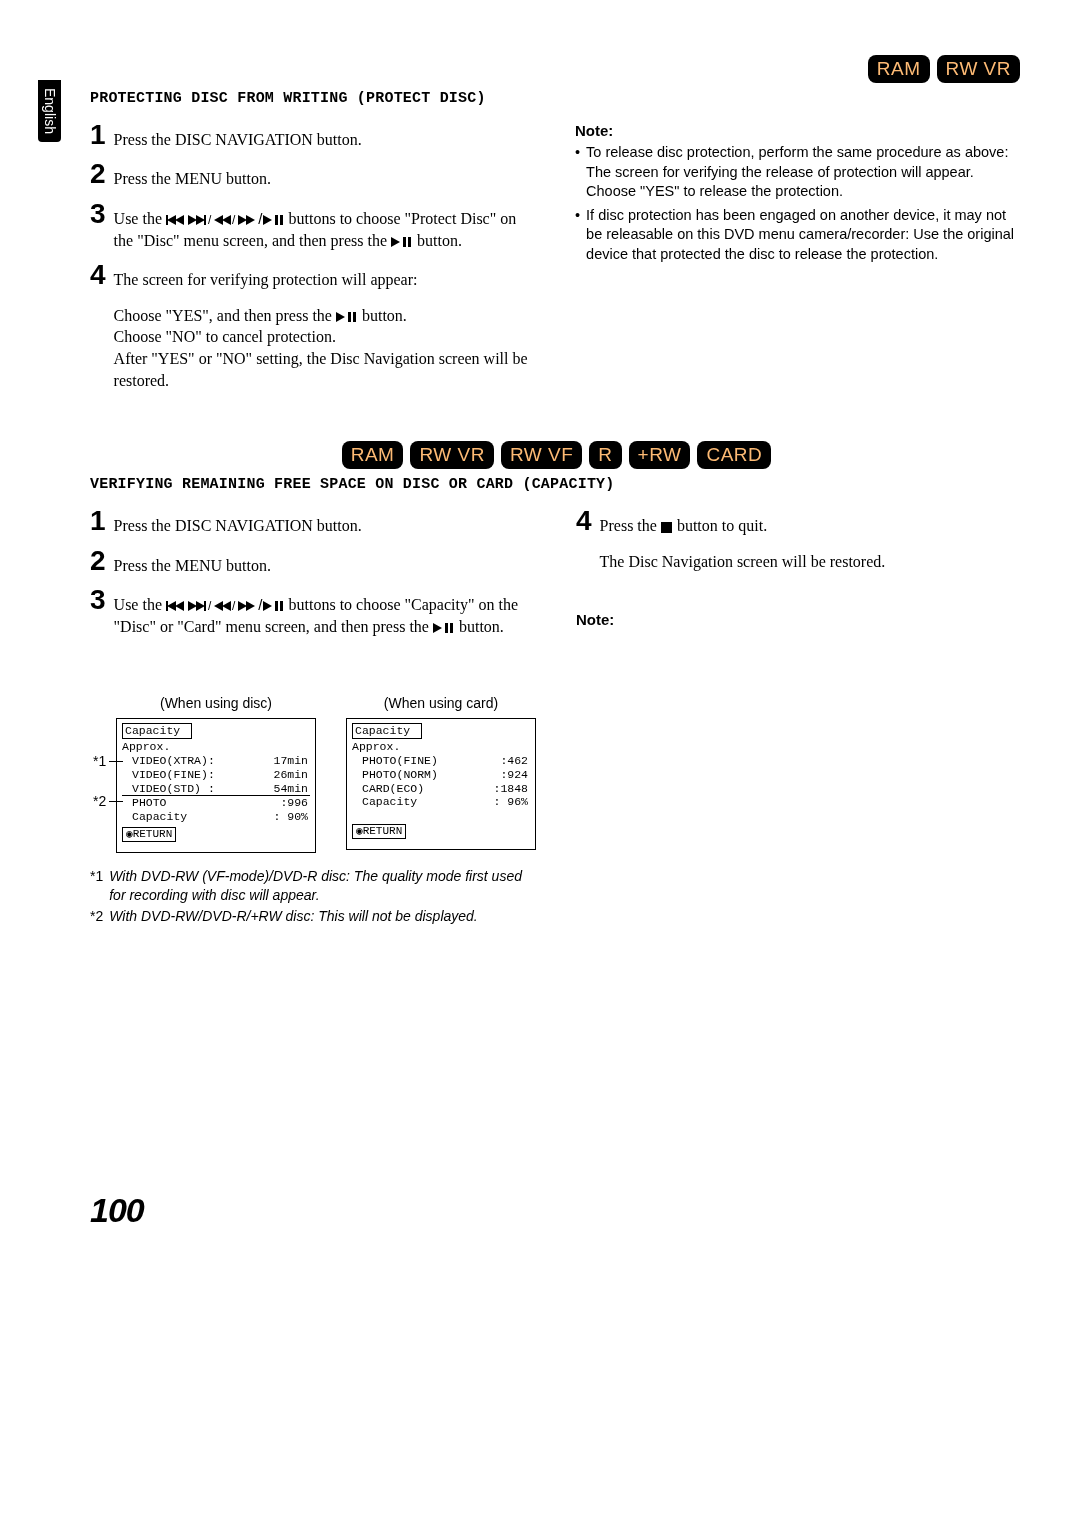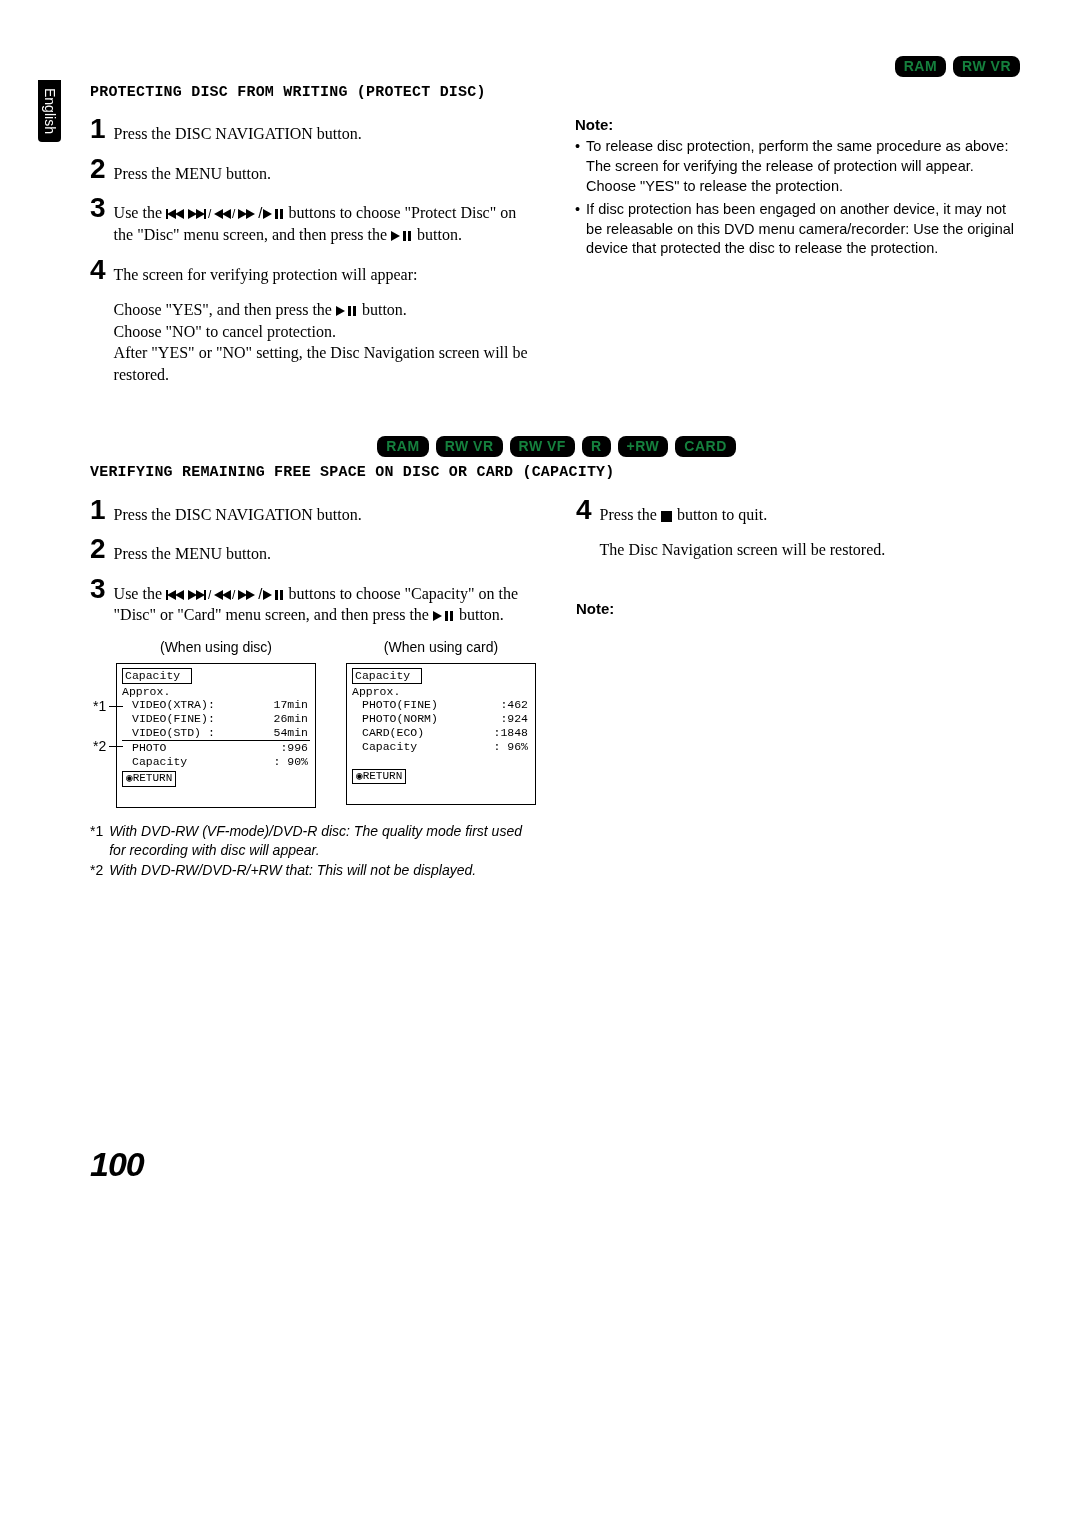--- a/index.html
+++ b/index.html
@@ -30,27 +30,27 @@
     border-radius: 0 0 4px 4px;
   }
   .badge-row {
     text-align: right;
     margin-bottom: 4px;
   }
   .badge-row.center { text-align: center; }
   .badge {
     display: inline-block;
     background: #000;
-    color: #15803d;
-    font-family: Arial, sans-serif;
-    font-size: 14px;
+    color: #fdba74;
+    font-family: Arial, sans-serif;
+    font-size: 19px;
     padding: 1px 9px;
     border-radius: 8px;
     margin-left: 3px;
-    font-weight: bold;
+    font-weight: normal;
     letter-spacing: 0.5px;
   }
   h2.section {
     font-family: Liberation Mono, monospace;
     font-weight: bold;
     font-size: 15px;
     margin: 6px 0 12px 0;
     letter-spacing: 0.2px;
   }
   .intro { margin-bottom: 18px; }
@@ -94,29 +94,29 @@
   .icons svg { vertical-align: -2px; }
   .diag-row {
     display: flex;
     gap: 30px;
     margin-top: 12px;
     margin-bottom: 6px;
     font-family: Arial, sans-serif;
     font-size: 14px;
   }
   .diag-block { position: relative; }
-  .diag-label { text-align: center; margin-bottom: 6px; }
+  .diag-label { text-align: center; margin-bottom: 6px; margin-top: 44px; }
   .osd {
     border: 1px solid #000;
     background: #fff;
     width: 200px;
     font-family: "Courier New", monospace;
     font-size: 11.5px;
     line-height: 1.2;
-    padding: 4px 5px 20px 5px;
+    padding: 4px 5px 10px 5px;
     position: relative;
   }
   .osd .osd-title {
     border: 1px solid #000;
     display: block;
     padding: 0 2px;
     margin-bottom: 1px;
     width: 70px;
   }
   .osd .row { display:flex; justify-content:space-between; padding: 0 2px; }
@@ -356,21 +356,21 @@
         </div>
       </div>
 
       <div class="footnotes">
         <div class="fn-row">
             <span class="fn-mark">*1</span>
             <span>With DVD-RW (VF-mode)/DVD-R disc: The quality mode first used for recording with disc will appear.</span>
           </div>
         <div class="fn-row">
             <span class="fn-mark">*2</span>
-            <span>With DVD-RW/DVD-R/+RW that: This will not be displayed.</span>
+            <span>With DVD-RW/DVD-R/+RW disc: This will not be displayed.</span>
           </div>
       </div>
     </div>
 
     <div class="col">
       <div class="step">
           <span class="step-num">4</span>
           <span class="step-body"><span>Press the </span><span class="icons"><svg width="12" height="12">
                 <rect x="0" y="1" width="11" height="11" fill="#000"></rect>
               </svg></span><span> button to quit.</span>

